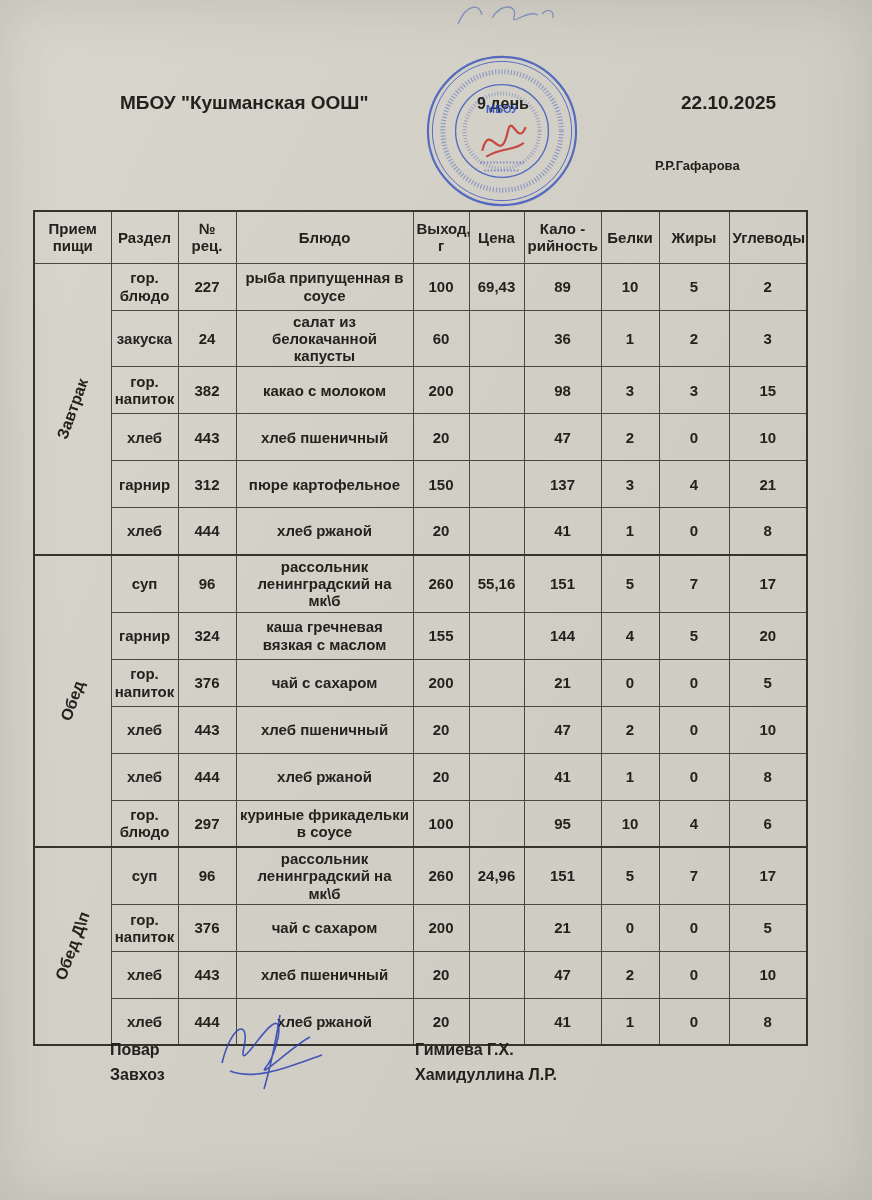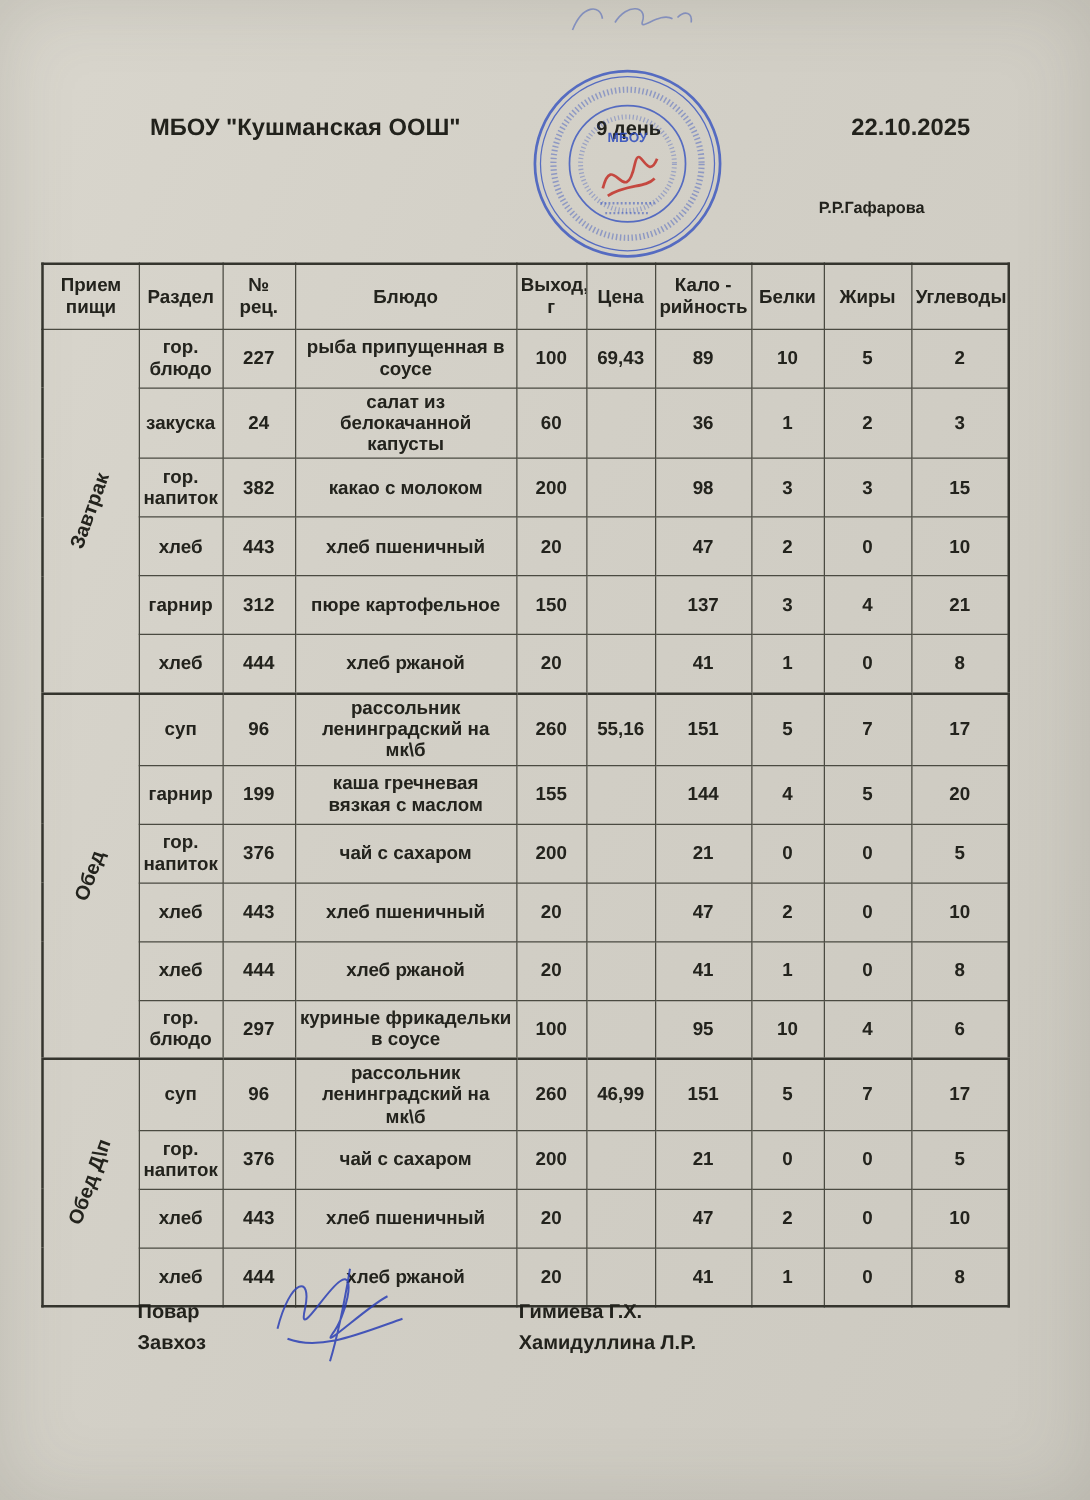--- a/index.html
+++ b/index.html
@@ -199,21 +199,21 @@
           <td class="group-top">рассольник ленинградский на мк\б</td>
           <td class="group-top">260</td>
           <td class="group-top">55,16</td>
           <td class="group-top">151</td>
           <td class="group-top">5</td>
           <td class="group-top">7</td>
           <td class="group-top">17</td>
         </tr>
         <tr>
           <td>гарнир</td>
-          <td>199</td>
+          <td>324</td>
           <td>каша гречневая вязкая с маслом</td>
           <td>155</td>
           <td></td>
           <td>144</td>
           <td>4</td>
           <td>5</td>
           <td>20</td>
         </tr>
         <tr>
           <td>гор. напиток</td>
@@ -260,21 +260,21 @@
           <td>6</td>
         </tr>
         <tr>
           <td rowspan="4" class="meal-cell group-top">
             <span class="meal-label">Обед  Д\п</span>
           </td>
           <td class="group-top">суп</td>
           <td class="group-top">96</td>
           <td class="group-top">рассольник ленинградский на мк\б</td>
           <td class="group-top">260</td>
-          <td class="group-top">46,99</td>
+          <td class="group-top">24,96</td>
           <td class="group-top">151</td>
           <td class="group-top">5</td>
           <td class="group-top">7</td>
           <td class="group-top">17</td>
         </tr>
         <tr>
           <td>гор. напиток</td>
           <td>376</td>
           <td>чай с сахаром</td>
           <td>200</td>

